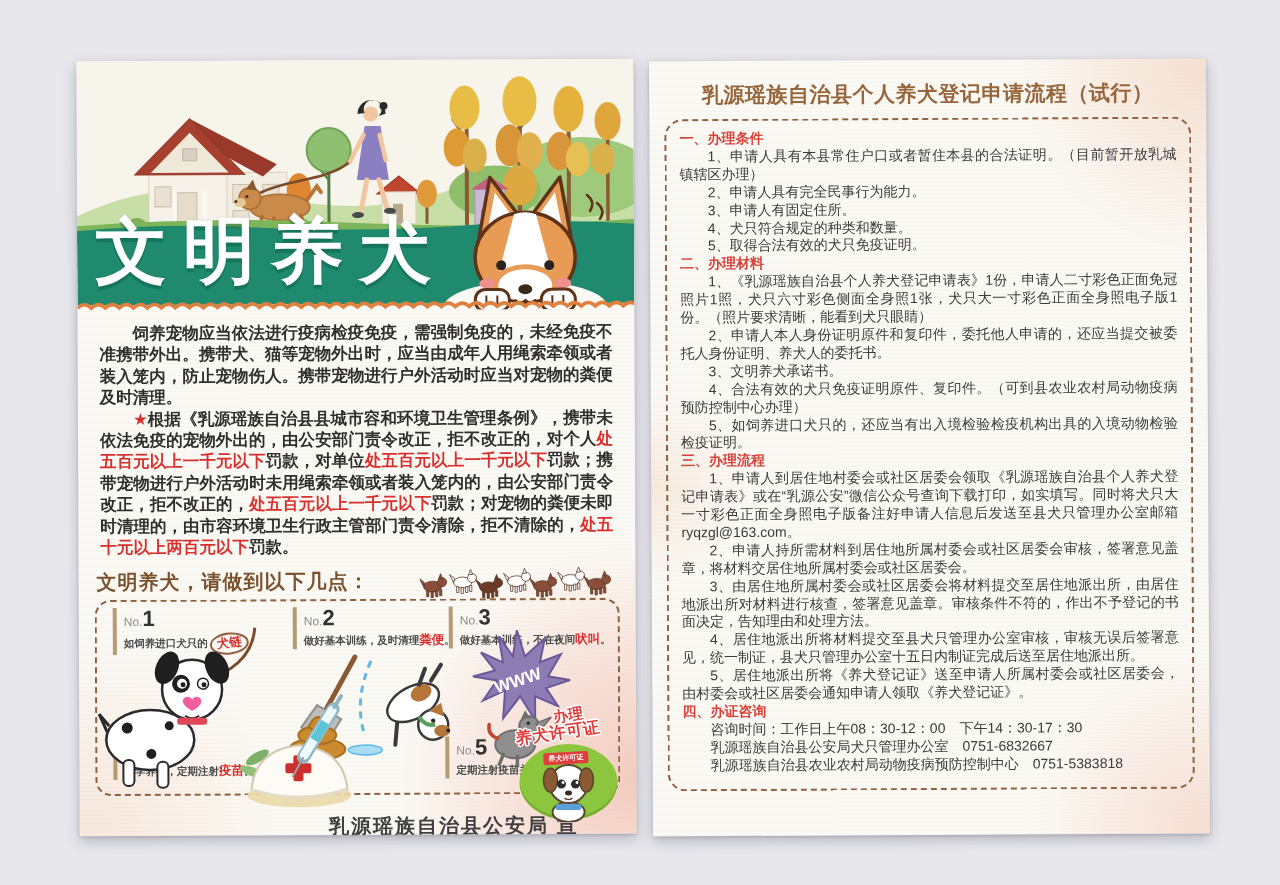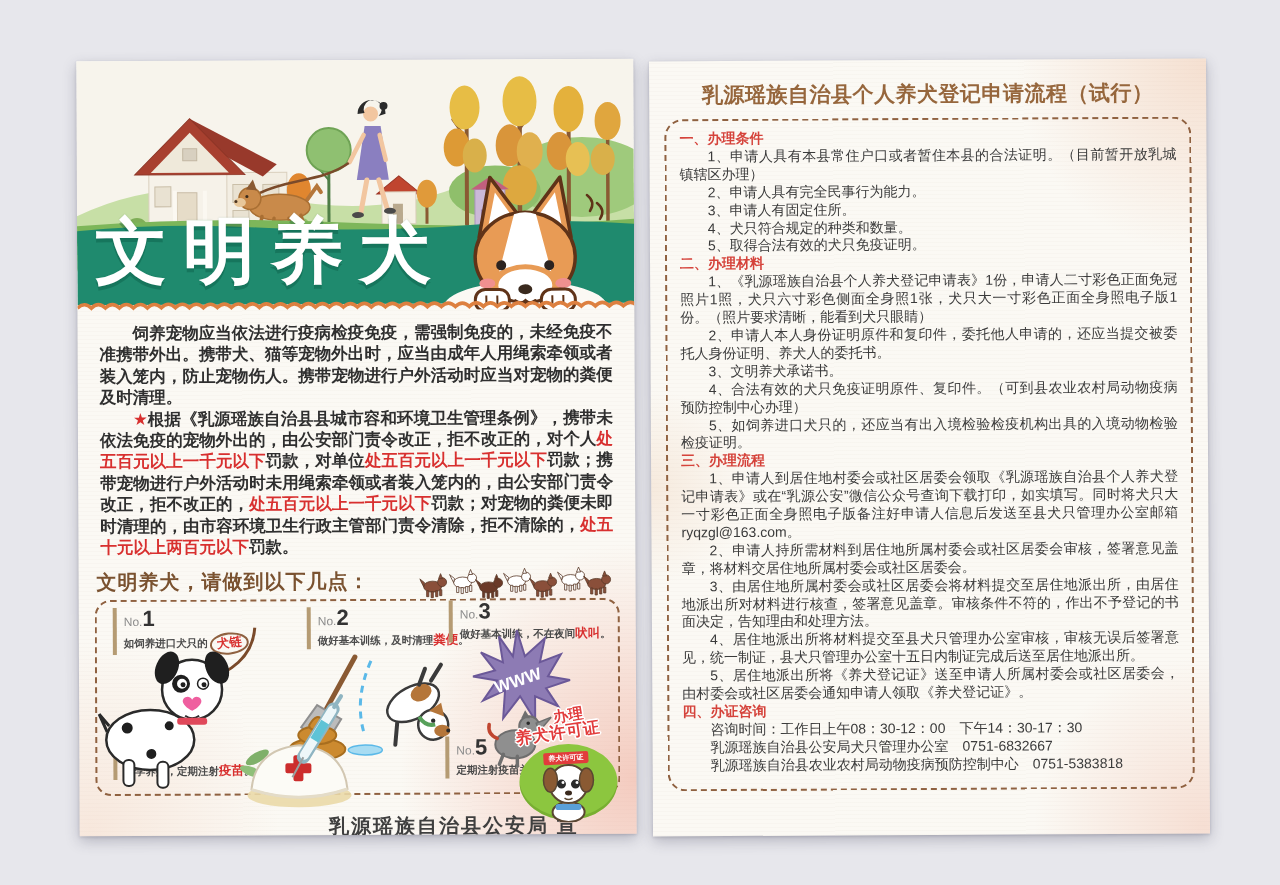--- a/index.html
+++ b/index.html
@@ -275,25 +275,25 @@
         <use href="#mdog" x="166" y="6" fill="#8a4f3a"></use>
       </svg>
     </div>
 
     <div class="items-box">
 
       <div class="item" style="left:16px; top:6px;">
         <div class="head"><span class="no">No.</span><span class="num">1</span></div>
         <div class="cap"><span>如饲养进口犬只的</span><span class="red circled">犬链</span></div>
       </div>
-      <div class="item" style="left:210px; top:6px;">
+      <div class="item" style="left:196px; top:6px;">
         <div class="head"><span class="no">No.</span><span class="num">2</span></div>
         <div class="cap"><span>做好基本训练，及时清理</span><span class="red">粪便</span><span>。</span></div>
       </div>
-      <div class="item" style="left:352px; top:0;">
+      <div class="item" style="left:352px; top:6px;">
         <div class="head"><span class="no">No.</span><span class="num">3</span></div>
         <div class="cap"><span>做好基本训练，不在夜间</span><span class="red">吠叫</span><span>。</span></div>
       </div>
       <div class="item" style="left:16px; top:136px;">
         <div class="head"><span class="no">No.</span><span class="num">4</span></div>
         <div class="cap"><span>科学养护，定期注射</span><span class="red">疫苗</span><span>。</span></div>
       </div>
       <div class="item" style="left:348px; top:136px;">
         <div class="head"><span class="no">No.</span><span class="num">5</span></div>
         <div class="cap"><span>定期注射疫苗并办理</span><span class="red">许可证</span></div>

